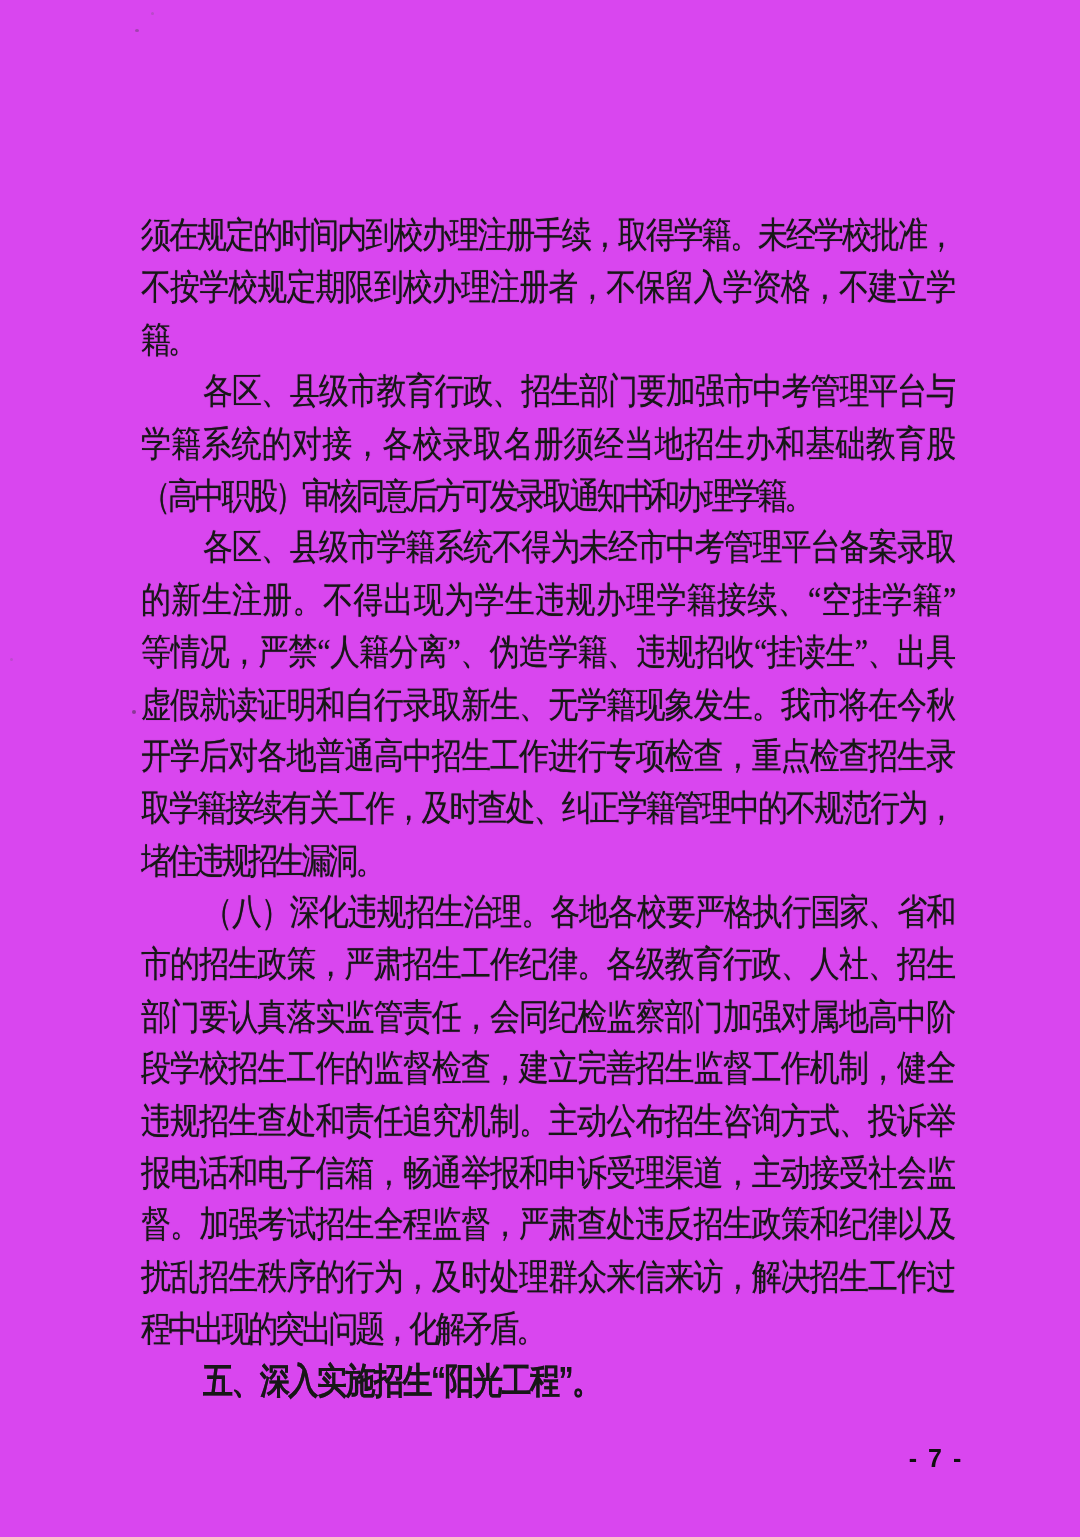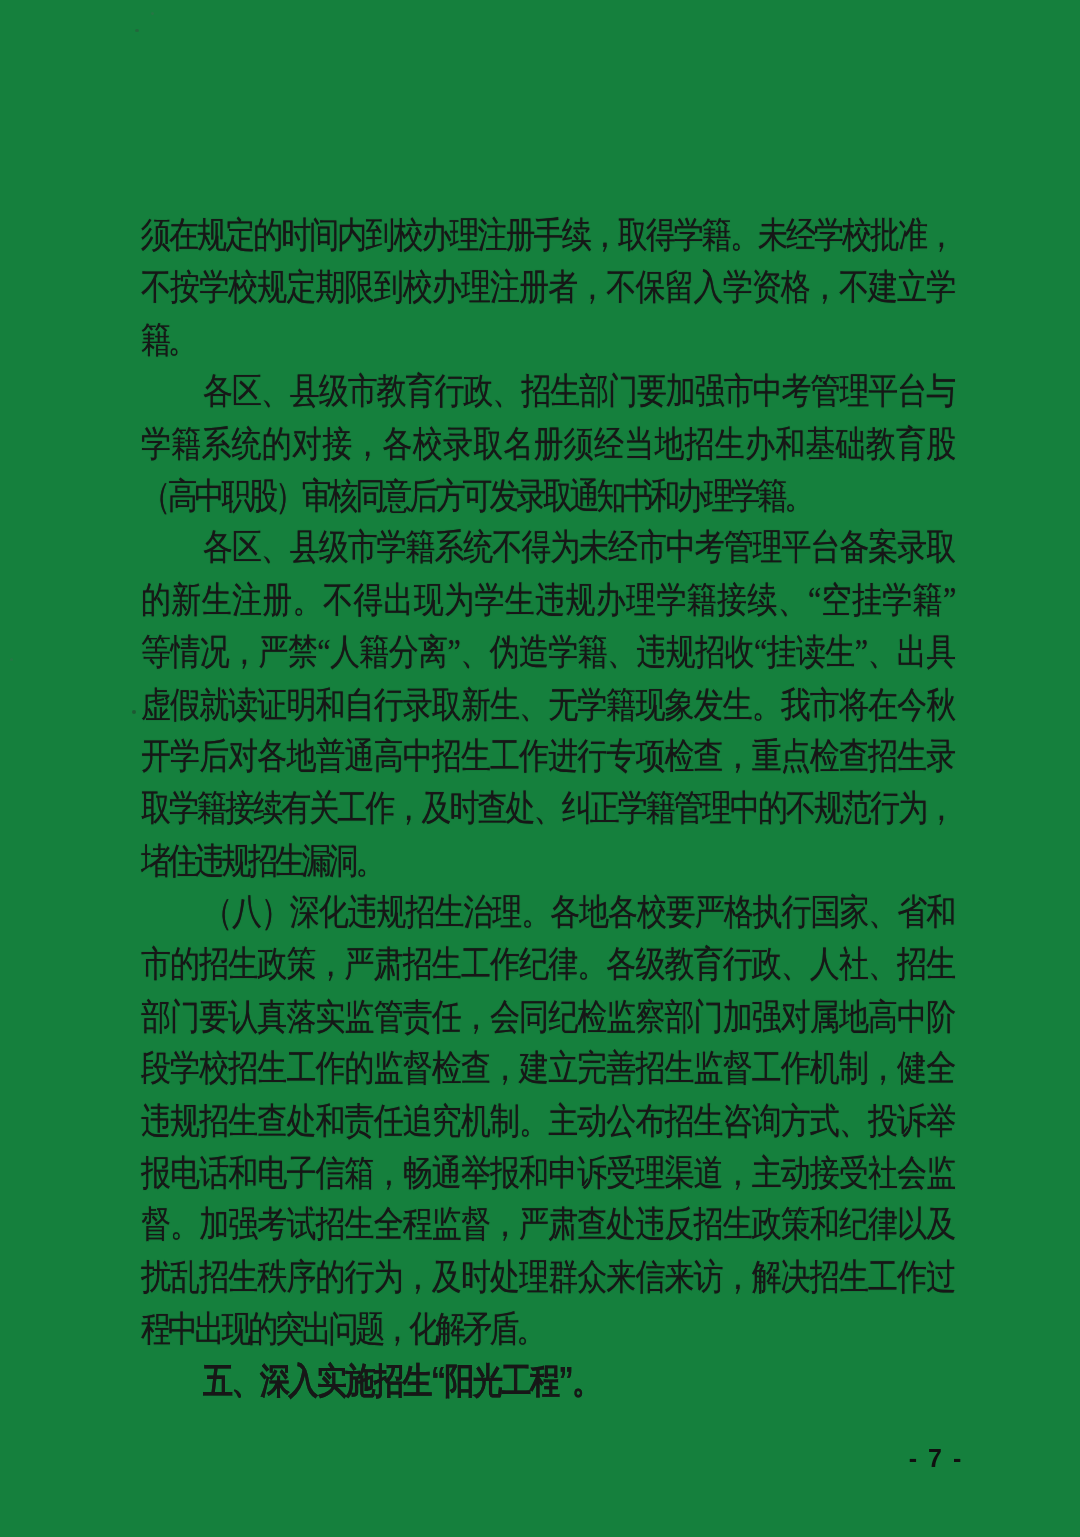--- a/index.html
+++ b/index.html
@@ -10,21 +10,21 @@
   body {
     position: relative;
     width: 1080px;
     height: 1537px;
     overflow: hidden;
     font-family: "Liberation Serif", "DejaVu Serif", serif;
   }
   .page {
     position: absolute;
     inset: 0;
-    background: #15803d;
+    background: #d946ef;
   }
   .doc {
     position: absolute;
     left: 141px;
     top: 209px;
     width: 812px;
     color: #171717;
     font-size: 30px;
     letter-spacing: -3.2px;
     transform: scaleY(1.2);

